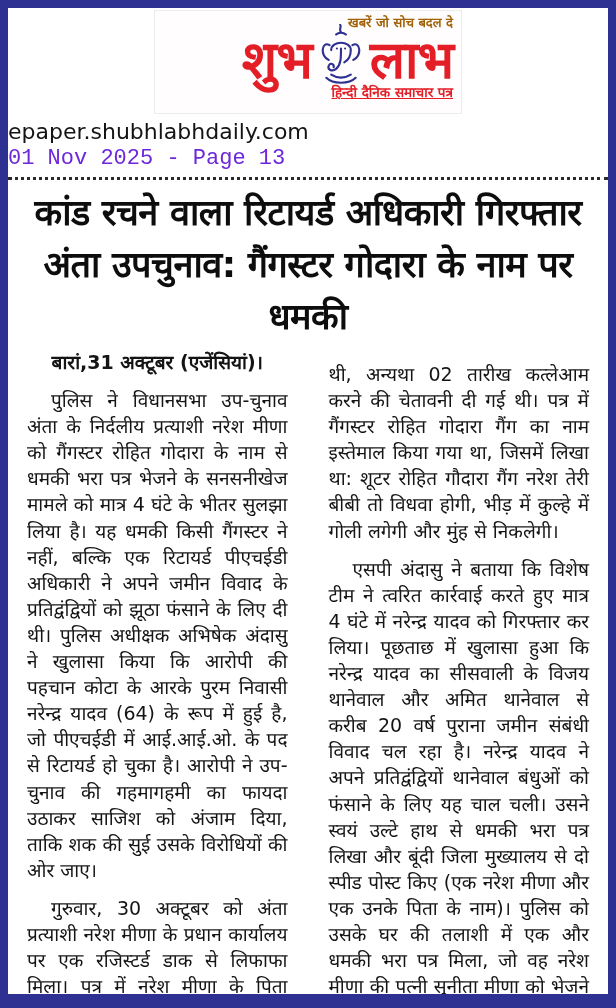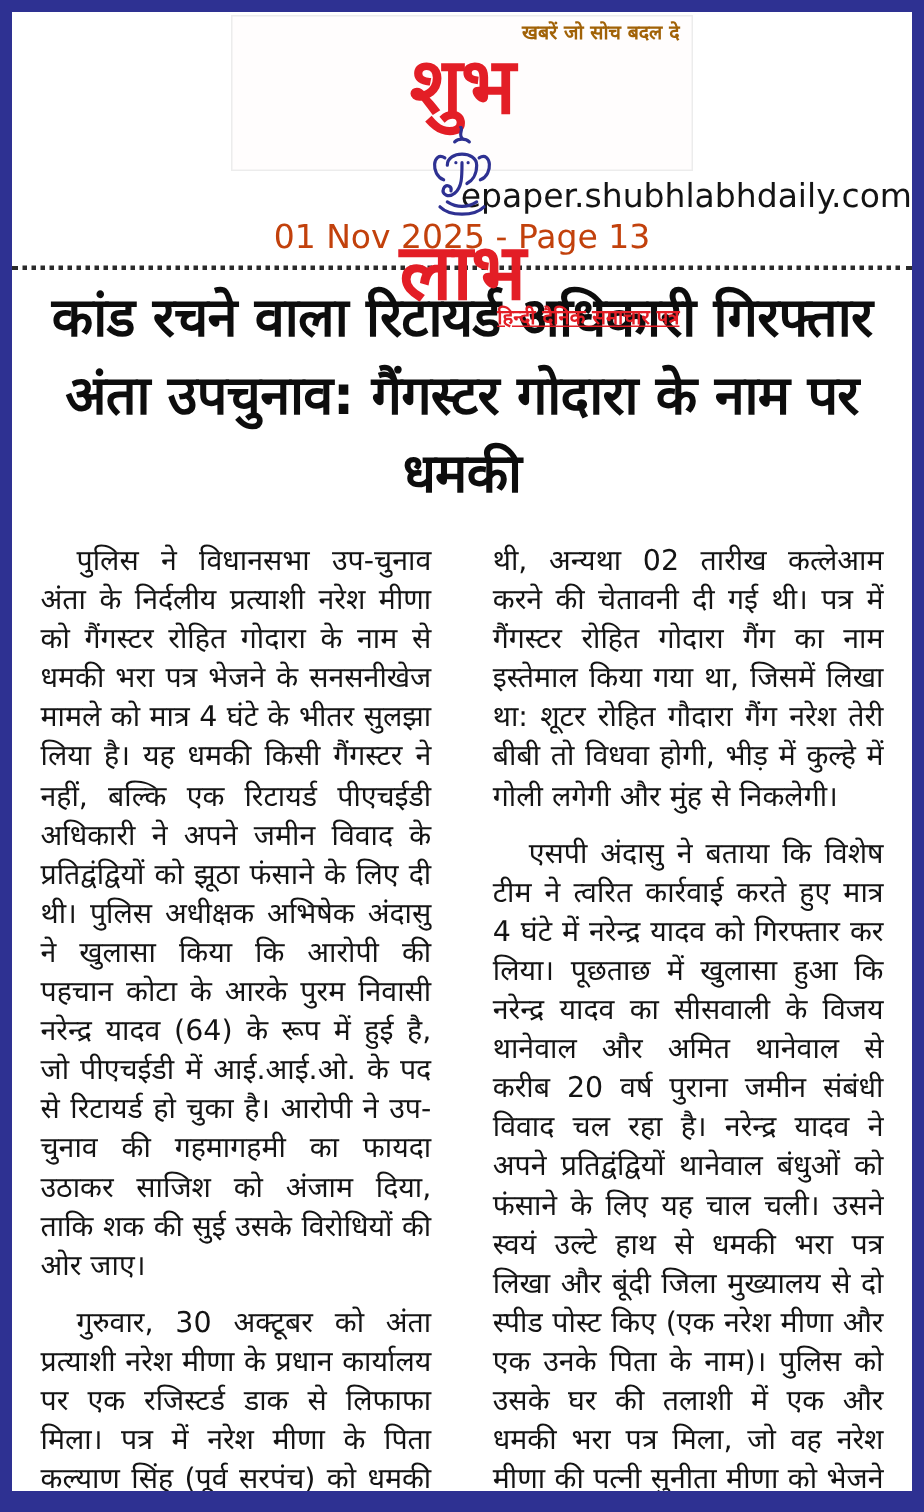--- a/index.html
+++ b/index.html
@@ -34,51 +34,51 @@
   }
   .logo-tagline{
     text-align:right;
     color:#a16207;
     font-weight:bold;
     font-size:13px;
     line-height:18px;
   }
   .logo-row{
     display:flex; align-items:center; justify-content:flex-end;
-    gap:4px; margin-top:-2px;flex-direction:column;
+    gap:4px; margin-top:-2px;
   }
   .logo-word{
     color:#e31e26;
     font-weight:800;
     font-size:52px;
     line-height:56px;
     letter-spacing:-1px;
   }
   .ganesha{ flex:0 0 auto; margin-top:-6px; }
   .logo-subtitle{
     text-align:right;
     color:#e31e26;
     font-weight:bold;
     font-size:13.5px;
     line-height:16px;
     margin-top:-6px;
     text-decoration:underline;
   }
   .site-line{
-    text-align:right;
+    text-align:left;
     font-size:22px;
     line-height:29px;
     color:#141414;
     margin-top:3px;
   }
   .date-line{
-    text-align:center;
     font-size:22px;
     line-height:26px;
-    color:#c2410c;
+    color:#6d28d9;
+    font-family:Liberation Mono, monospace;
   }
   .dotted-sep{
     border-top:3px dotted #2b2b2b;
     margin-top:5px;
   }
 
   
   .headline{
     text-align:center;
     color:#0d0d0d;
@@ -149,20 +149,21 @@
     <div class="dotted-sep"></div>
   </div>
 
   <div class="headline">
     <div>कांड रचने वाला रिटायर्ड अधिकारी गिरफ्तार</div>
     <div>अंता उपचुनाव: गैंगस्टर गोदारा के नाम पर धमकी</div>
   </div>
 
   <div class="body-cols">
     <div class="col">
+      <div class="dateline">बारां,31 अक्टूबर (एजेंसियां)।</div>
       <p class="indent">पुलिस ने विधानसभा उप-चुनाव अंता के निर्दलीय प्रत्याशी नरेश मीणा को गैंगस्टर रोहित गोदारा के नाम से धमकी भरा पत्र भेजने के सनसनीखेज मामले को मात्र 4 घंटे के भीतर सुलझा लिया है। यह धमकी किसी गैंगस्टर ने नहीं, बल्कि एक रिटायर्ड पीएचईडी अधिकारी ने अपने जमीन विवाद के प्रतिद्वंद्वियों को झूठा फंसाने के लिए दी थी। पुलिस अधीक्षक अभिषेक अंदासु ने खुलासा किया कि आरोपी की पहचान कोटा के आरके पुरम निवासी नरेन्द्र यादव (64) के रूप में हुई है, जो पीएचईडी  में आई.आई.ओ. के पद से रिटायर्ड हो चुका है। आरोपी ने उप-चुनाव की गहमागहमी का फायदा उठाकर साजिश को अंजाम दिया, ताकि शक की सुई उसके विरोधियों की ओर जाए।</p>
       <p class="indent">गुरुवार, 30 अक्टूबर को अंता प्रत्याशी नरेश मीणा के प्रधान कार्यालय पर एक रजिस्टर्ड डाक से लिफाफा मिला। पत्र में नरेश मीणा के पिता कल्याण सिंह (पूर्व सरपंच) को धमकी दी गई थी कि नरेश मीणा या परिवार के एक सदस्य को मारने की सुपारी 1 करोड़ में मिली है। धमकी देने वाले ने ₹10 लाख अपने शूटर तक पहुँचाने पर सुपारी छोड़ने की बात कही</p>
     </div>
     <div class="col">
       <p>थी, अन्यथा 02 तारीख कत्लेआम करने की चेतावनी दी गई थी। पत्र में गैंगस्टर रोहित गोदारा गैंग का नाम इस्तेमाल किया गया था, जिसमें लिखा था: शूटर रोहित गौदारा गैंग नरेश तेरी बीबी तो विधवा होगी, भीड़ में कुल्हे में गोली लगेगी और मुंह से निकलेगी।</p>
       <p class="indent">एसपी अंदासु ने बताया कि विशेष टीम ने त्वरित कार्रवाई करते हुए मात्र 4 घंटे में नरेन्द्र यादव को गिरफ्तार कर लिया। पूछताछ में खुलासा हुआ कि नरेन्द्र यादव का सीसवाली के विजय थानेवाल और अमित थानेवाल से करीब 20 वर्ष पुराना जमीन संबंधी विवाद चल रहा है। नरेन्द्र यादव ने अपने प्रतिद्वंद्वियों थानेवाल बंधुओं को फंसाने के लिए यह चाल चली। उसने स्वयं उल्टे हाथ से धमकी भरा पत्र लिखा और बूंदी जिला मुख्यालय से दो स्पीड पोस्ट किए (एक नरेश मीणा और एक उनके पिता के नाम)। पुलिस को उसके घर की तलाशी में एक और धमकी भरा पत्र मिला, जो वह नरेश मीणा की पत्नी सुनीता मीणा को भेजने वाला था। पुलिस ने बताया कि आरोपी नरेन्द्र यादव आपराधिक प्रवृत्ति का व्यक्ति है। उसके खिलाफ संबंधित धाराओं में प्रकरण दर्ज कर गहनता से अनुसंधान जारी है।</p>
     </div>
   </div>
 
 </div>

